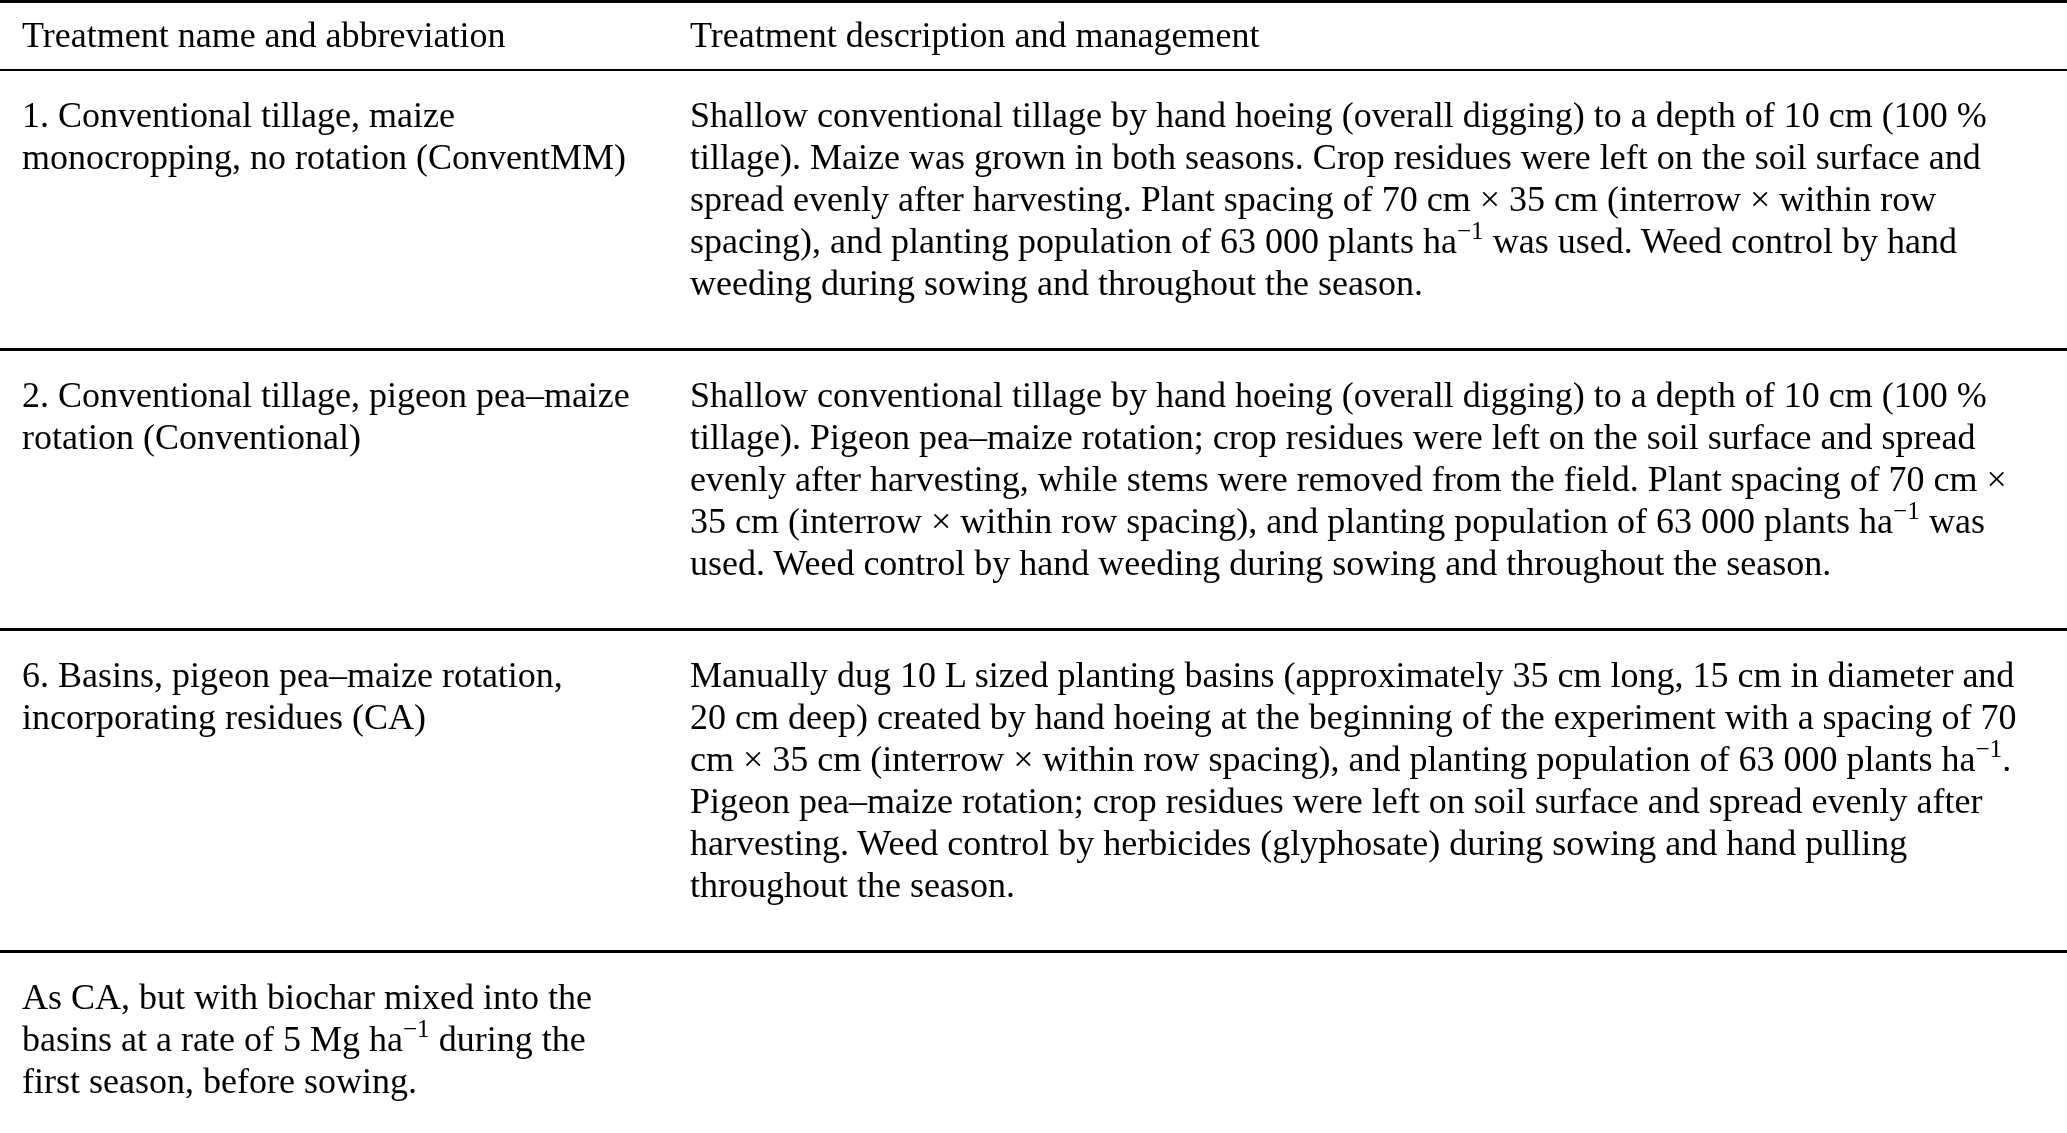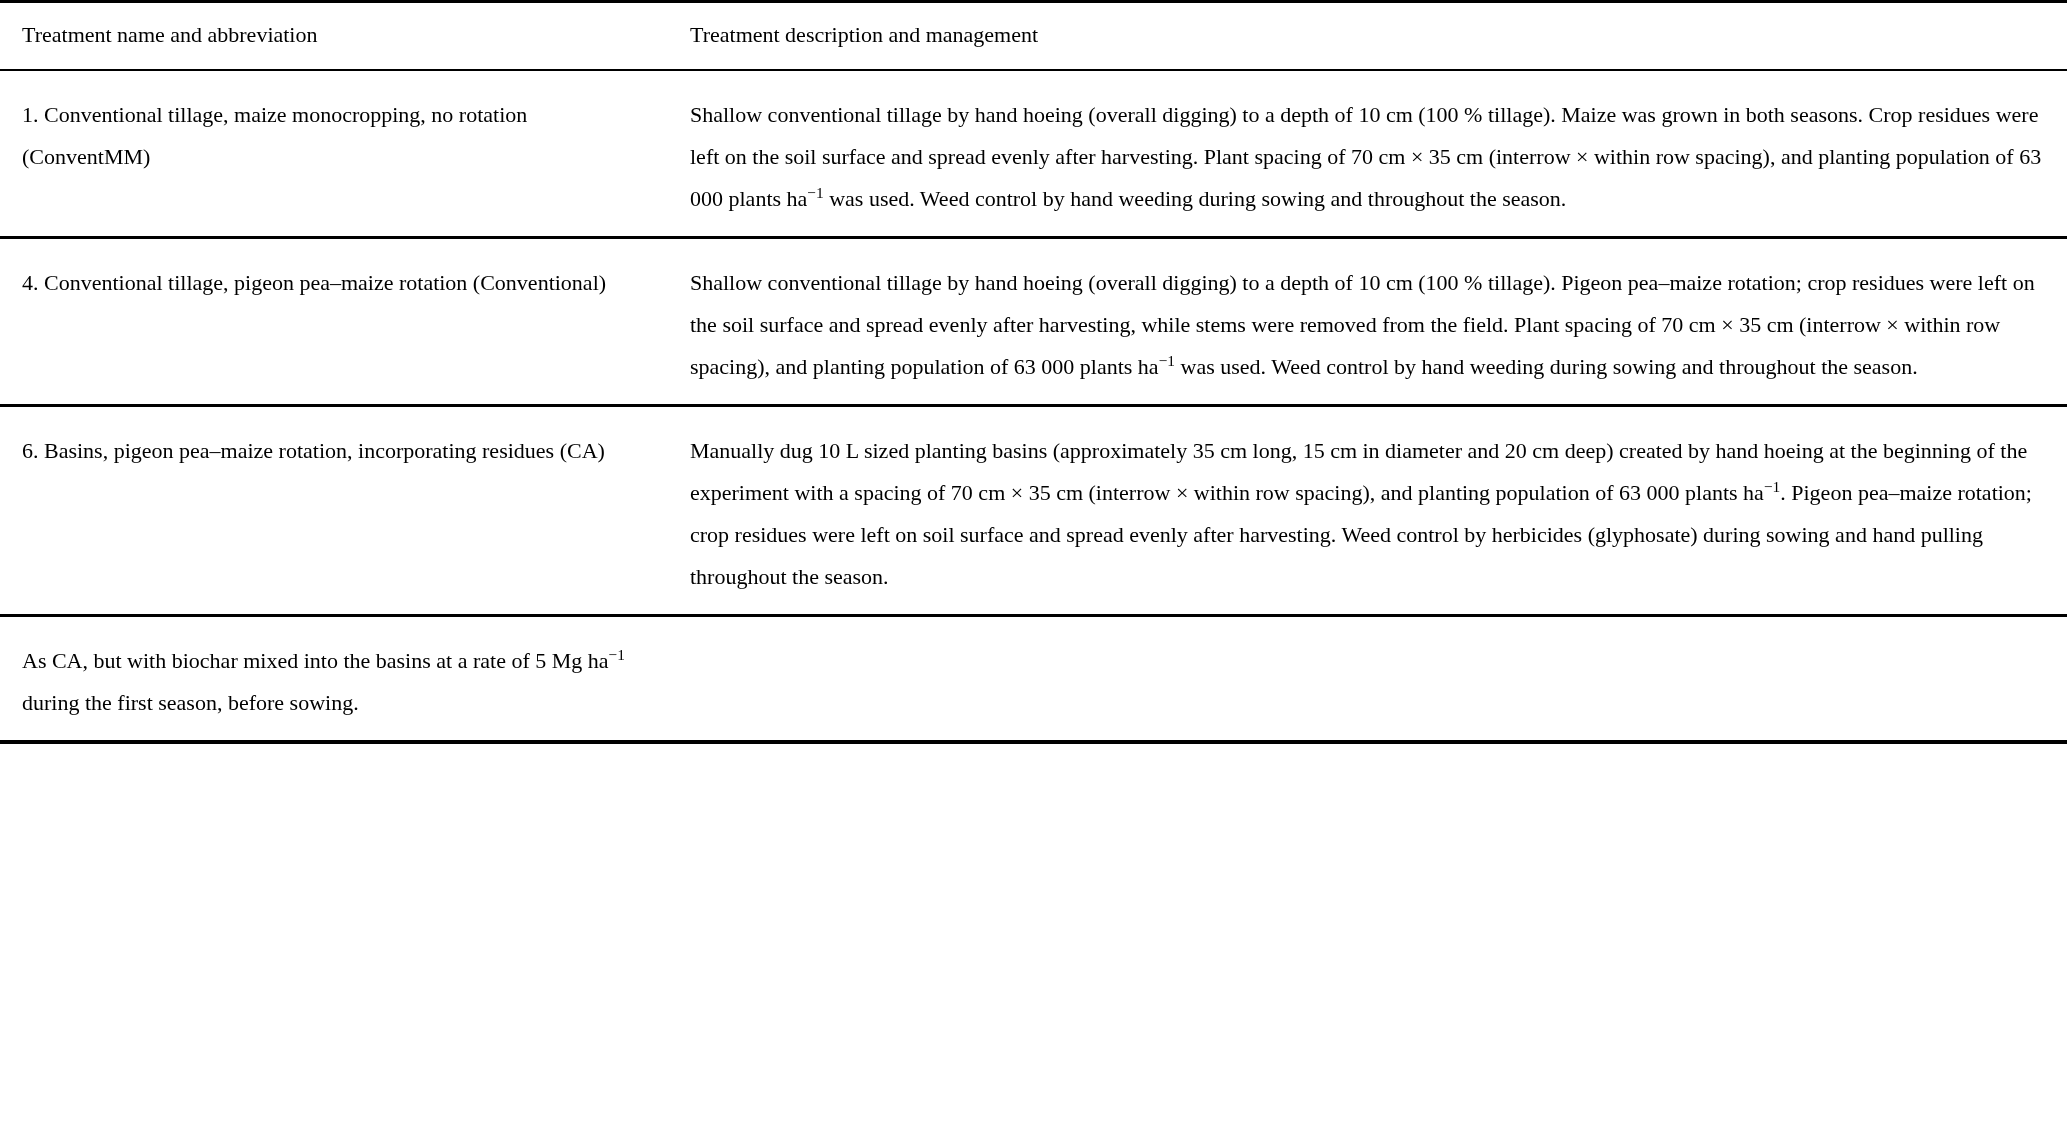--- a/index.html
+++ b/index.html
@@ -19,31 +19,31 @@
     box-sizing: border-box;
     border-top: 3px solid #000000;
     border-bottom: 4px solid #000000;
     background: #ffffff;
   }
   .trow {
     display: grid;
     grid-template-columns: 630px 1fr;
     column-gap: 38px;
     box-sizing: border-box;
-    padding: 23px 18px 16px 22px;
+    padding: 23px 18px 44px 22px;
   }
   .trow.thead {
     border-bottom: 2px solid #000000;
     padding: 12px 18px 14px 22px;
   }
   .body-row + .body-row {
     border-top: 3px solid #000000;
   }
   .cell {
-    font-size: 22px;
+    font-size: 36px;
     line-height: 42px;
     color: #000000;
   }
   .thead .cell {
     line-height: 40px;
   }
   sup {
     font-size: 0.70em;
     line-height: 0;
     vertical-align: baseline;
@@ -60,21 +60,21 @@
     <div class="cell">Treatment name and abbreviation</div>
     <div class="cell">Treatment description and management</div>
   </div>
 
   <div class="trow body-row">
     <div class="cell">1. Conventional tillage, maize monocropping, no rotation (ConventMM)</div>
     <div class="cell">Shallow conventional tillage by hand hoeing (overall digging) to a depth of 10 cm (100 % tillage). Maize was grown in both seasons. Crop residues were left on the soil surface and spread evenly after harvesting. Plant spacing of 70 cm × 35 cm (interrow × within row spacing), and planting population of 63 000 plants ha<sup>−1</sup> was used. Weed control by hand weeding during sowing and throughout the season.</div>
   </div>
 
   <div class="trow body-row">
-    <div class="cell">4. Conventional tillage, pigeon pea–maize rotation (Conventional)</div>
+    <div class="cell">2. Conventional tillage, pigeon pea–maize rotation (Conventional)</div>
     <div class="cell">Shallow conventional tillage by hand hoeing (overall digging) to a depth of 10 cm (100 % tillage). Pigeon pea–maize rotation; crop residues were left on the soil surface and spread evenly after harvesting, while stems were removed from the field. Plant spacing of 70 cm × 35 cm (interrow × within row spacing), and planting population of 63 000 plants ha<sup>−1</sup> was used. Weed control by hand weeding during sowing and throughout the season.</div>
   </div>
 
   <div class="trow body-row">
     <div class="cell">6. Basins, pigeon pea–maize rotation, incorporating residues (CA)</div>
     <div class="cell">Manually dug 10 L sized planting basins (approximately 35 cm long, 15 cm in diameter and 20 cm deep) created by hand hoeing at the beginning of the experiment with a spacing of 70 cm × 35 cm (interrow × within row spacing), and planting population of 63 000 plants ha<sup>−1</sup>. Pigeon pea–maize rotation; crop residues were left on soil surface and spread evenly after harvesting. Weed control by herbicides (glyphosate) during sowing and hand pulling throughout the season.</div>
   </div>
 
   <div class="trow body-row">
     <div class="cell">As CA, but with biochar mixed into the basins at a rate of 5 Mg ha<sup>−1</sup> during the first season, before sowing.</div>

